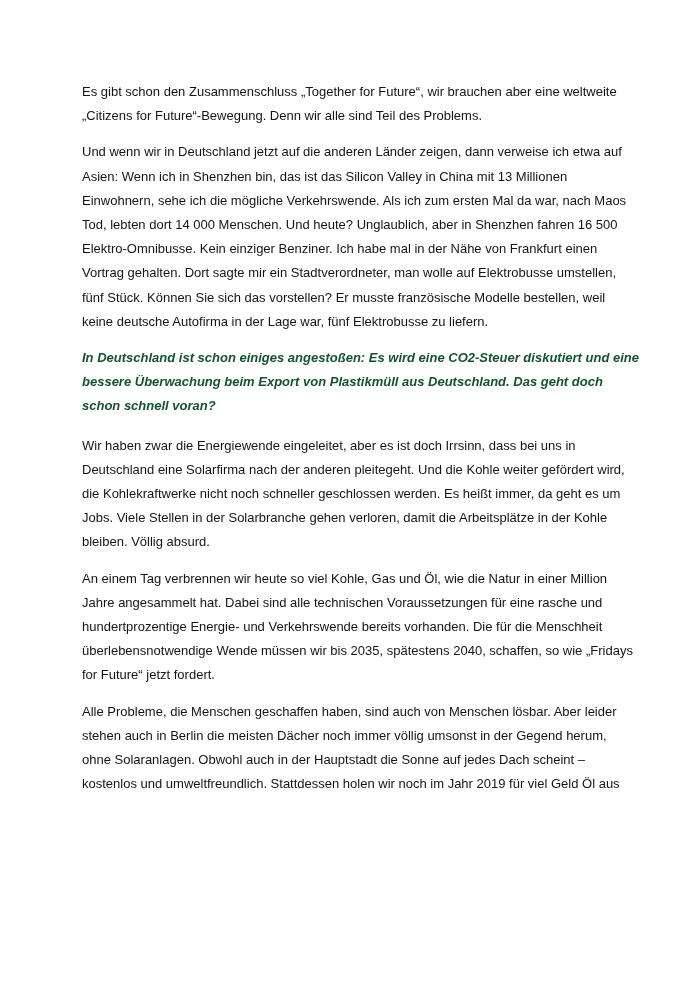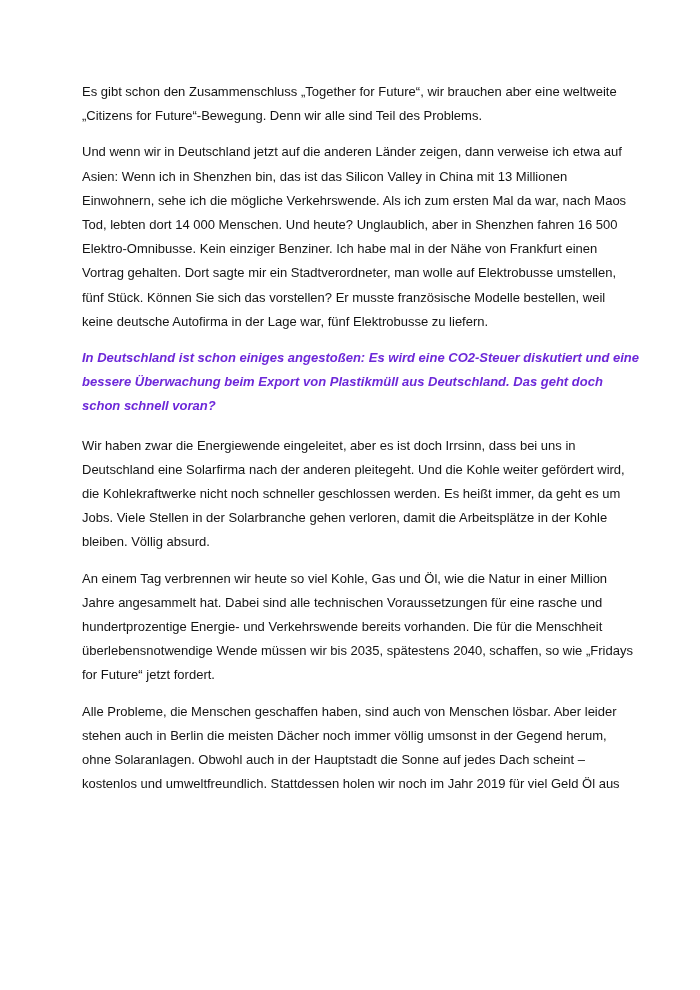--- a/index.html
+++ b/index.html
@@ -36,21 +36,21 @@
     text-align: left;
     -webkit-font-smoothing: antialiased;
   }
 
   p.question {
     margin: 8px 0 0 0;
     font-size: 13.0px;
     line-height: 24.2px;
     font-weight: bold;
     font-style: italic;
-    color: #6d28d9;
+    color: #14532d;
     text-align: left;
   }
 
   
   p.answer {
     margin-top: 15px;
   }
 
   
   p.spacer-before {

